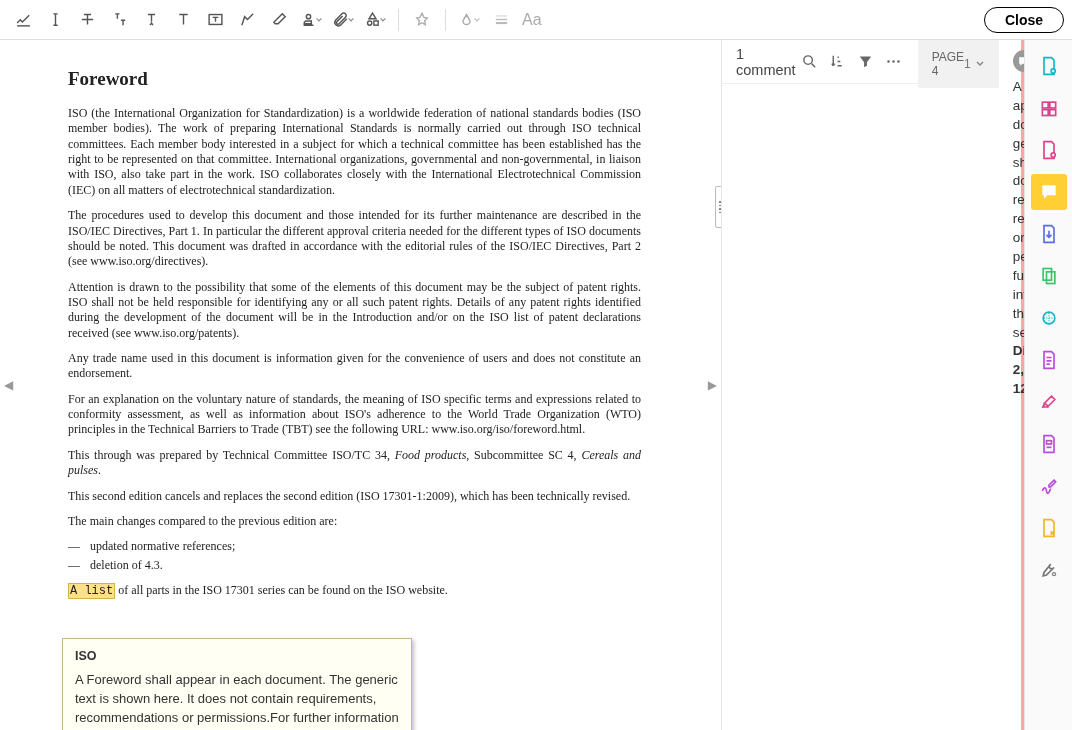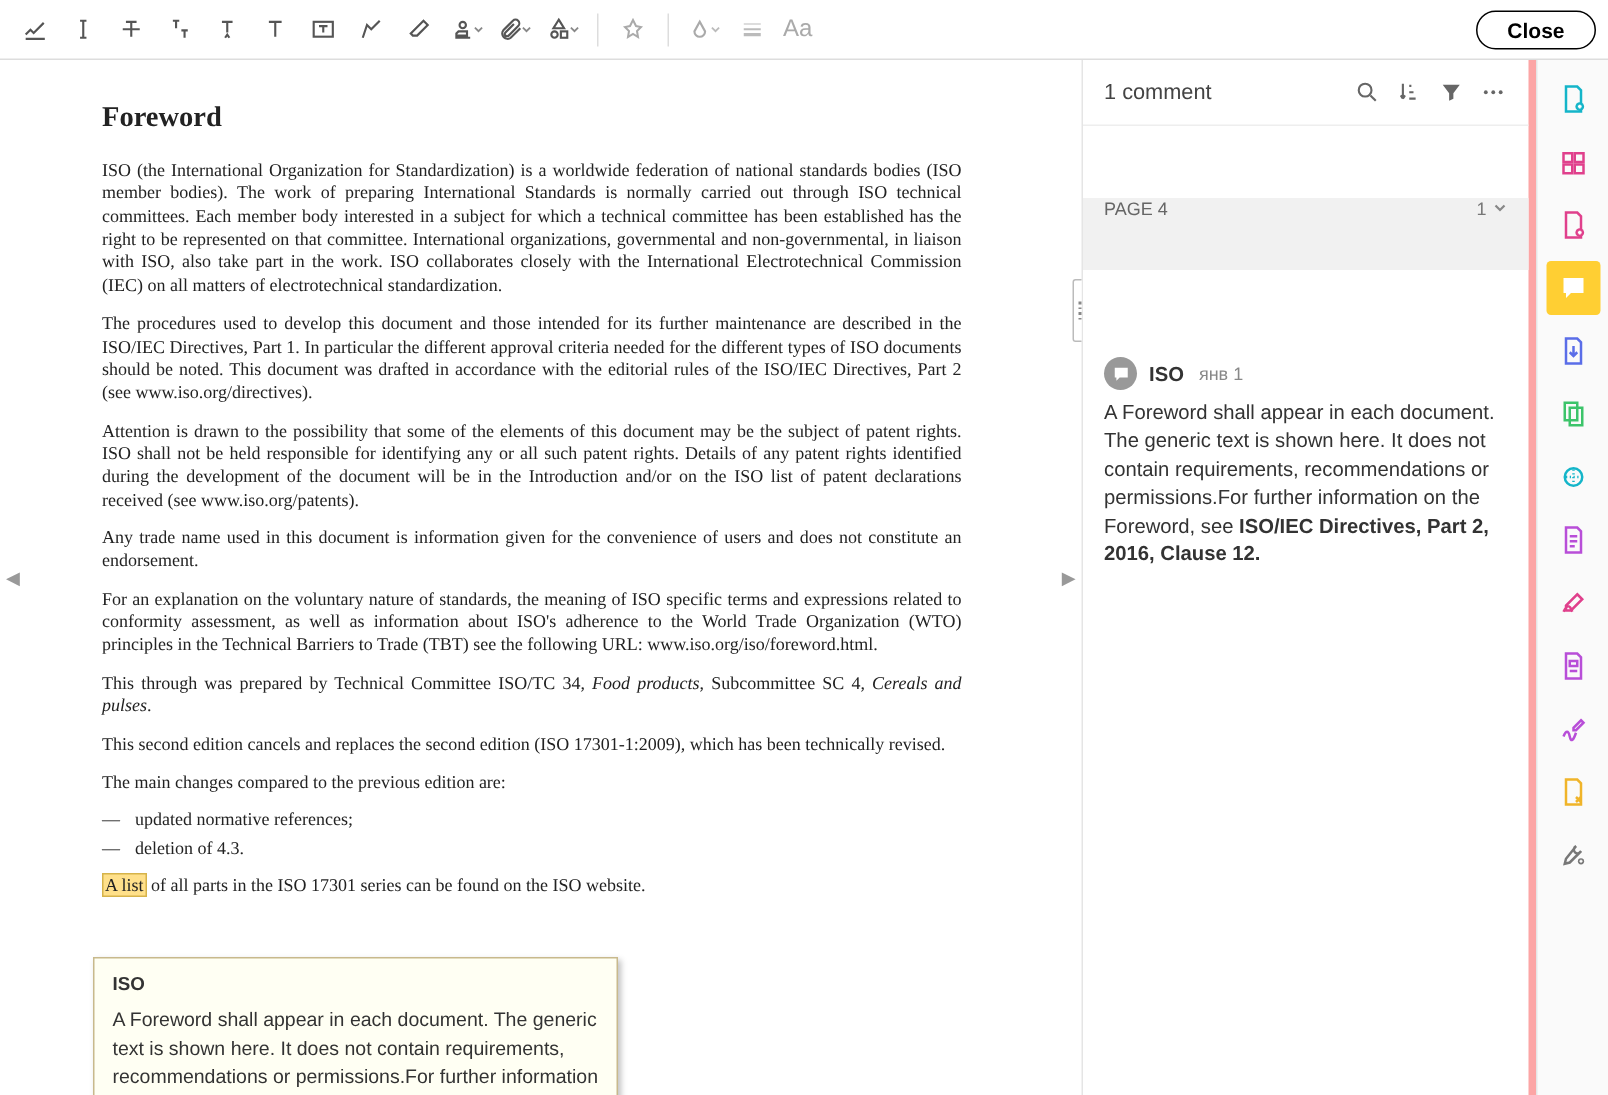--- a/index.html
+++ b/index.html
@@ -21,36 +21,36 @@
   .page-nav-left { position:absolute; left:4px; top:50%; transform:translateY(-50%); color:#999; font-size:12px; }
   .page-nav-right { position:absolute; right:4px; top:50%; transform:translateY(-50%); color:#999; font-size:12px; }
 
   .page { position:absolute; left:36px; top:0; right:32px; bottom:0; background:#fff; padding:28px 32px 14px 32px; font-family: Georgia, "Times New Roman", serif; color:#222; }
   .page h2 { font-family: Georgia, serif; font-size:19px; font-weight:700; margin:0 0 16px 0; }
   .page p { font-size:12px; line-height:1.28; margin:0 16px 10px 0; text-align:justify; }
   .page .ital { font-style:italic; }
   .page .list-row { font-size:12px; margin:4px 0; display:flex; }
   .page .list-row .dash { margin-right:10px; }
 
-  .highlight-word { background:#ffe08a; padding:0 1px; border:1px solid #d6b34a; }
+  .highlight-word { background:#ffe08a; padding:0 1px; border:1px solid #d6b34a;font-family:Liberation Mono, monospace; }
 
   .note-popup { position:absolute; left:62px; top:598px; width:350px; background:#fffff3; border:1px solid #c8b98c; box-shadow:2px 2px 4px rgba(0,0,0,.25); padding:10px 12px 12px 12px; font-family:"Segoe UI",Arial,sans-serif; }
   .note-popup .author { font-weight:700; font-size:12.5px; margin-bottom:8px; }
   .note-popup .body { font-size:13px; line-height:1.45; color:#333; }
   .note-popup .body b { font-weight:700; }
 
   .drag-handle { position:absolute; right:-8px; top:146px; width:14px; height:42px; border:1px solid #bbb; border-radius:2px; background:#fff; display:flex; flex-direction:column; justify-content:center; gap:2px; align-items:center; }
   .drag-handle span{ width:7px; height:1.5px; background:#888; }
 
   
-  .comments { width:302px; display:flex; flex-direction:column; border-right:5px solid #fca5a5; background:#fff;gap:48px; }
+  .comments { width:302px; display:flex; flex-direction:row; border-right:3px solid #fca5a5; background:#fff; }
   .comments-head { height:44px; display:flex; align-items:center; padding:0 10px 0 14px; border-bottom:1px solid #eee; }
   .comments-head .title { flex:1; font-size:14.5px; color:#444; font-weight:500; }
   .comments-head .hicon { width:28px; height:28px; display:flex; align-items:center; justify-content:center; color:#666; border-radius:3px; }
-  .page-band { height:48px; background:#f1f1f1; display:flex; align-items:flex-start; padding:0 14px; font-size:12px; color:#666; }
+  .page-band { height:48px; background:#f1f1f1; display:flex; align-items:center; padding:0 14px; font-size:12px; color:#666; }
   .page-band .spacer { flex:1; }
   .page-band .count { display:flex; align-items:center; gap:4px; color:#777; }
 
   .comment-item { padding:10px 14px 12px 14px; }
   .comment-item .row1 { display:flex; align-items:center; gap:8px; margin-bottom:6px; }
   .comment-item .bubble { width:22px; height:22px; border-radius:50%; background:#999; display:flex; align-items:center; justify-content:center; }
   .comment-item .author { font-weight:700; font-size:13.5px; color:#333; }
   .comment-item .date { font-size:12px; color:#888; margin-left:2px; }
   .comment-item .body { font-size:13.5px; line-height:1.4; color:#333; }
 

